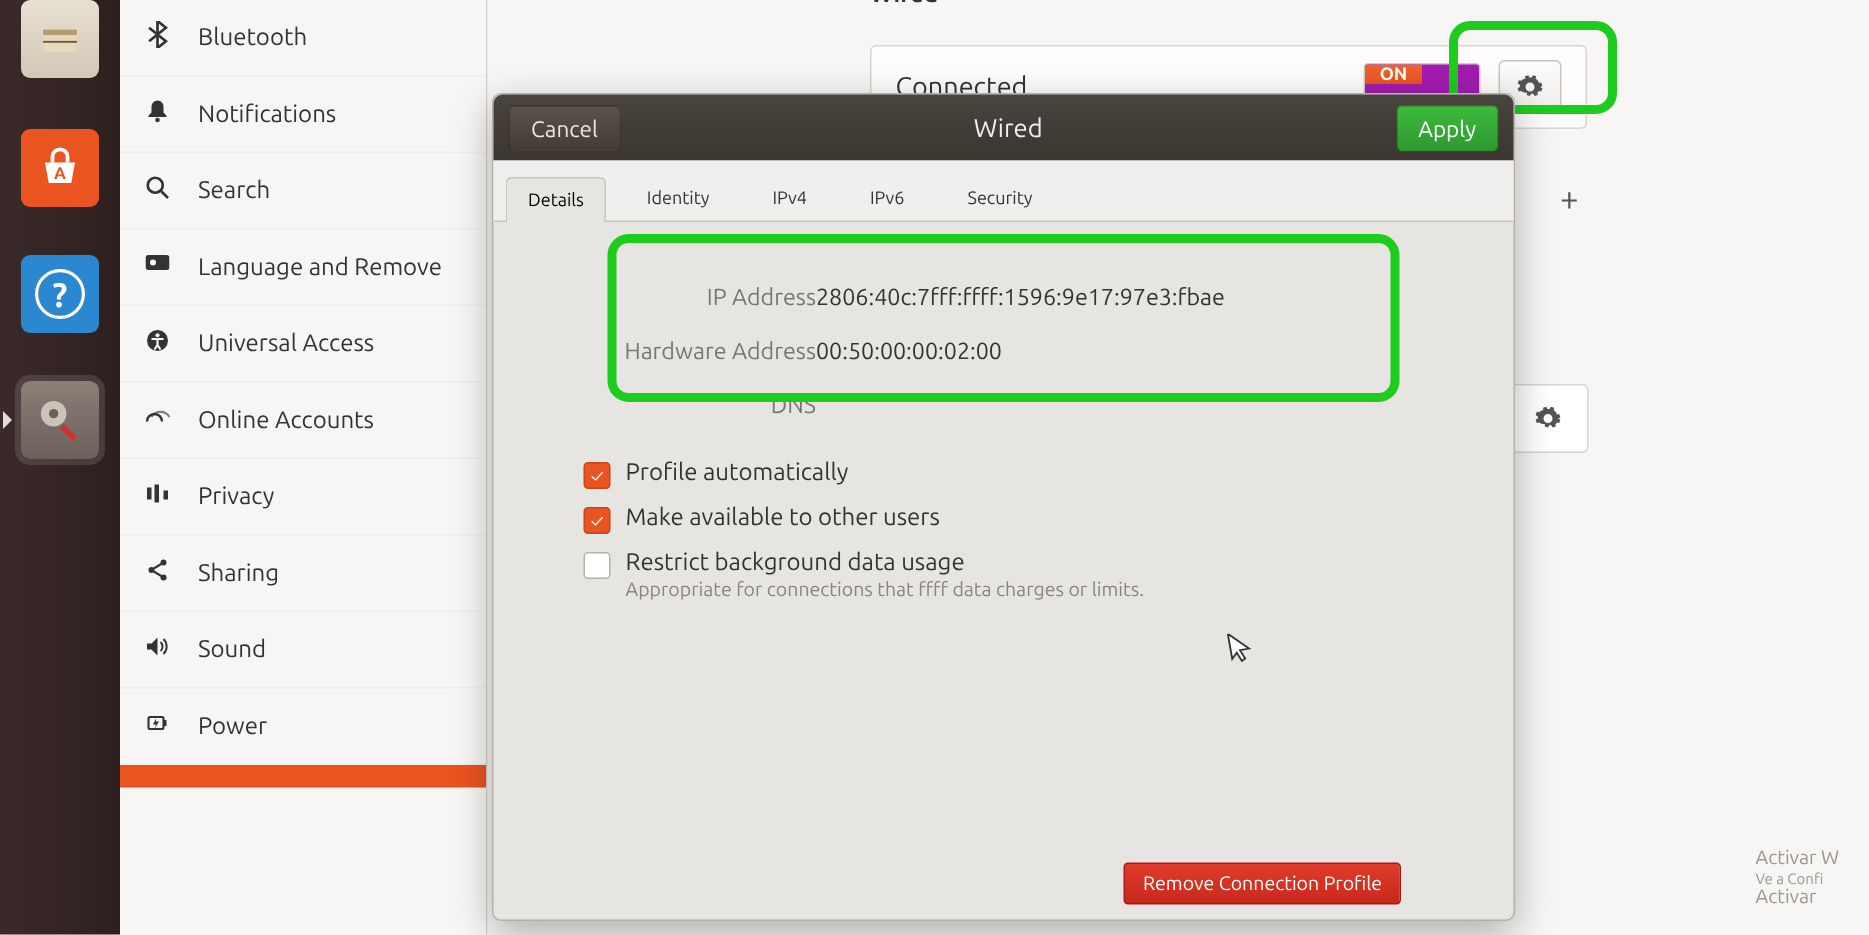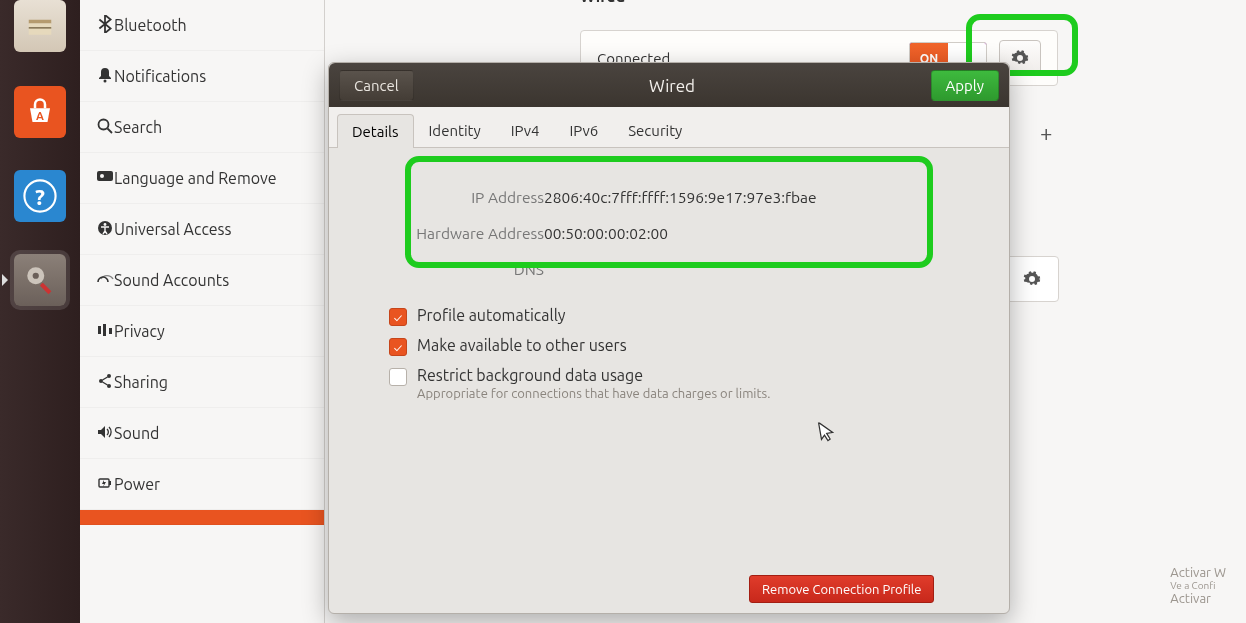--- a/index.html
+++ b/index.html
@@ -59,20 +59,21 @@
     width: 245px; height: 623px;
     background: #f7f6f5;
     border-right: 1px solid #d3d0cd;
     box-sizing: border-box;
     display: flex;
     flex-direction: column;
   }
   .sidebar-item {
     display: flex;
     align-items: center;
+    gap: 18px;
     padding: 0 16px;
     height: 50px;
     font-size: 16px;
     color: #333;
     cursor: pointer;
     border-bottom: 1px solid rgba(0,0,0,0.03);
   }
   .sidebar-item.active { background: #e95420; color:#fff; }
   .sidebar-item .icon {
     width: 18px;
@@ -101,25 +102,26 @@
     width: 478px; height: 56px;
     border: 1px solid #d7d3cf;
     border-radius: 4px;
     background: #fefdfb;
     display: flex;
     align-items: center;
     padding: 0 16px;
     box-sizing: border-box;
     gap: 12px;
   }
-  .wired-row .status { flex:1; font-size:15px; }
+  .wired-row .status { flex:1; font-size:18px; }
   .on-switch{
     width:76px;height:30px;border-radius:3px;
     background:#a21caf;display:flex;overflow:hidden;
     border:1px solid #d0ccc7;
+    flex-direction:column;
   }
   .on-switch .on{background:linear-gradient(#f0652b,#e95420);color:#fff;font-size:12px;font-weight:700;display:flex;align-items:center;justify-content:center;width:50%;}
   .on-switch .off{width:50%; background:#fff;}
   .gear-btn{
     width:40px;height:34px;border:1px solid #c9c4bf;border-radius:4px;
     background:linear-gradient(#fdfcfb,#efece9);
     display:flex;align-items:center;justify-content:center;
     color:#555;font-size:18px;
   }
   .highlight-gear{
@@ -162,22 +164,22 @@
   }
   .dlg-cancel{background:linear-gradient(#5a534c,#443d36);color:#e9e5df;}
   .dlg-apply{background:linear-gradient(#3eba3e,#2e9a2e);color:#fff;}
   .dlg-title{flex:1;text-align:center;font-weight:400;}
 
   .tabbar{
     display:flex; align-items:flex-end;
     height:40px;
     background:#f1efed;
     border-bottom:1px solid #c8c3be;
-    padding:0 8px; gap:0;
-    font-size:15px;
+    padding:0 8px; gap:12px;
+    font-size:12px;
   }
   .tab{
     padding:8px 14px;
     color:#333; cursor:pointer;
     border:1px solid transparent;
     border-bottom:none;
     border-radius:4px 4px 0 0;
   }
   .tab.active{
     background:#e7e5e2;
@@ -311,21 +313,21 @@
           <circle cx="8" cy="4.5" r="1.4" fill="#f7f6f5"></circle>
           <path d="M4 7h8M8 7v4m-2 3l2-3 2 3" stroke="#f7f6f5" stroke-width="1.4" fill="none"></path>
         </svg></span>
     <span>Universal Access</span>
   </div>
   <div class="sidebar-item">
     <span class="icon"><svg width="18" height="14" viewBox="0 0 18 14">
           <path d="M2 10a5 5 0 0110 0" fill="none" stroke="#333" stroke-width="1.6"></path>
           <path d="M5 7a7 7 0 0112 0" fill="none" stroke="#333" stroke-width="1.4" opacity="0.6"></path>
         </svg></span>
-    <span>Sound Accounts</span>
+    <span>Online Accounts</span>
   </div>
   <div class="sidebar-item">
     <span class="icon"><svg width="16" height="14" viewBox="0 0 16 14">
           <path d="M1 3h3v8H1zM6 1h3v12H6zM12 5h3v6h-3z" fill="#333"></path>
         </svg></span>
     <span>Privacy</span>
   </div>
   <div class="sidebar-item">
     <span class="icon"><svg width="16" height="16" viewBox="0 0 16 16">
           <circle cx="4" cy="8" r="2" fill="#333"></circle>
@@ -420,21 +422,21 @@
 
     <div class="check-row">
       <span class="checkbox checked">✓</span>
       <span>Make available to other users</span>
     </div>
 
     <div class="check-row tall">
       <span class="checkbox"></span>
       <span>
         <div>Restrict background data usage</div>
-        <div class="sublabel">Appropriate for connections that have data charges or limits.</div>
+        <div class="sublabel">Appropriate for connections that ffff data charges or limits.</div>
       </span>
     </div>
 
     <div class="cursor">
       <svg width="18" height="22" viewBox="0 0 12 18">
           <path d="M0 0l0 14 3-3 2 5 2-1-2-5h5z" fill="#fff" stroke="#333" stroke-width="1"></path>
         </svg>
     </div>
 
     <div class="remove-btn">Remove Connection Profile</div>

